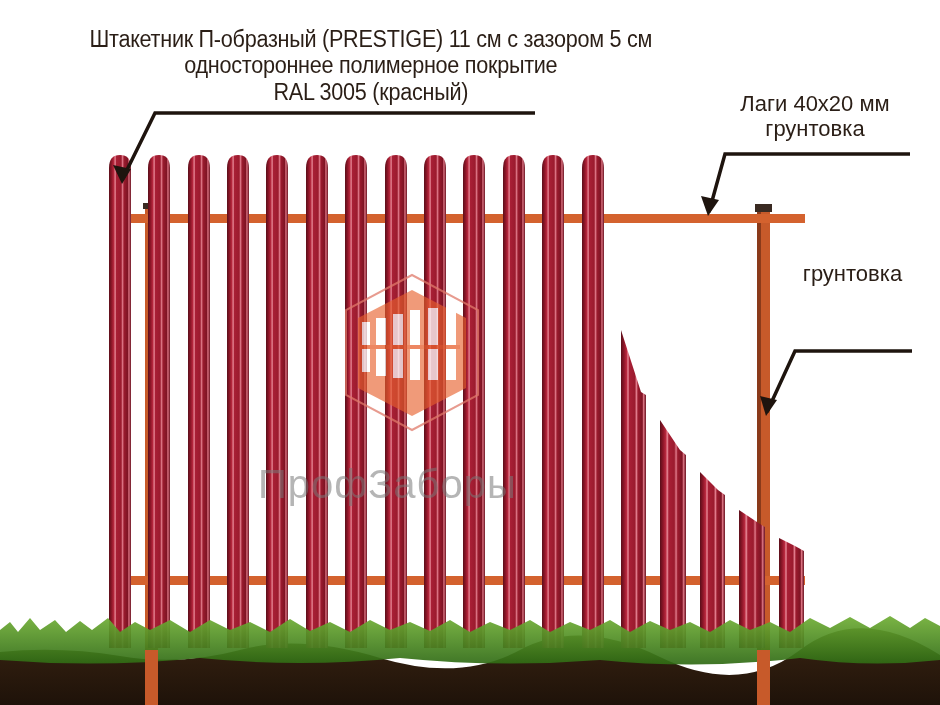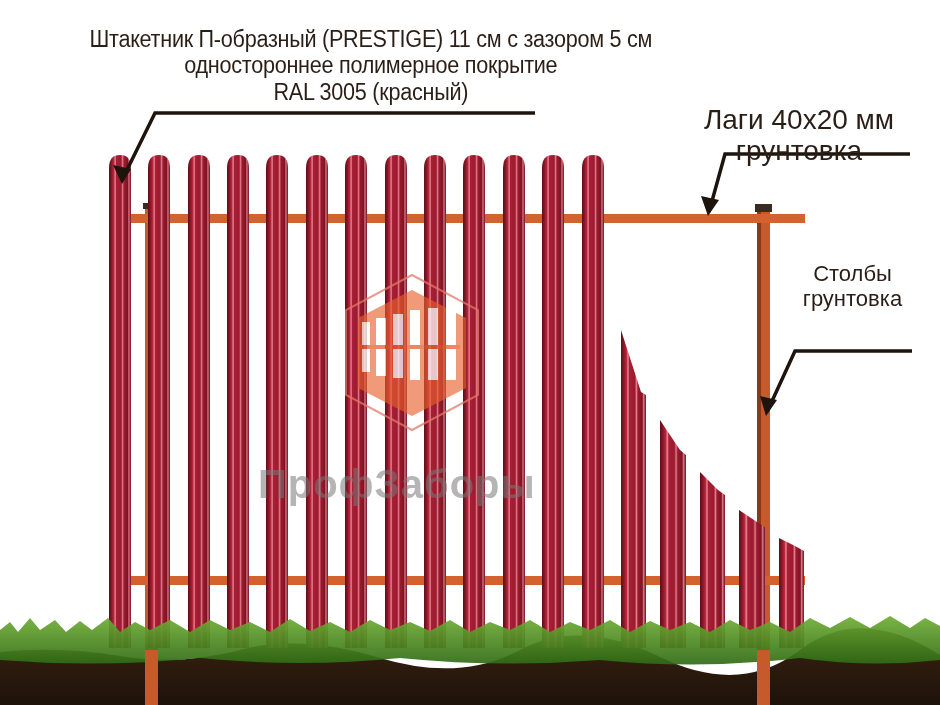--- a/index.html
+++ b/index.html
@@ -1,23 +1,23 @@
 <!DOCTYPE html>
 <html><head>
 <meta charset="utf-8">
 <style>
   html, body { margin: 0; padding: 0; background: #ffffff; }
   body { width: 940px; height: 705px; position: relative; overflow: hidden;
          font-family: "Liberation Sans", sans-serif; }
   .label { position: absolute; color: #2a1e16; text-align: center; line-height: 1.12; }
   .label-main { left: 20px; top: 26px; width: 700px; font-size: 23.5px; letter-spacing: -0.3px; transform: scaleX(0.92); transform-origin: 360px 0; }
-  .label-lagi { left: 684px; top: 92px; width: 230px; font-size: 28px; margin-top: 12px; }
+  .label-lagi { left: 700px; top: 92px; width: 230px; font-size: 22px; }
   .label-posts { left: 770px; top: 262px; width: 165px; font-size: 22px; }
   svg { position: absolute; left: 0; top: 0; }
-  .watermark { position: absolute; left: 258px; top: 462px; font-size: 40px; font-weight: bold;
+  .watermark { position: absolute; left: 258px; top: 462px; font-size: 40px; font-weight: normal;
                color: rgba(120,120,120,0.55); letter-spacing: 1px; }
 </style>
 </head>
 <body>
 
 <svg width="940" height="705" viewBox="0 0 940 705">
   <defs>
     <linearGradient id="pk" x1="0" x2="1" y1="0" y2="0">
       <stop offset="0" stop-color="#5a0f1a"></stop>
       <stop offset="0.12" stop-color="#8e1628"></stop>
@@ -118,17 +118,16 @@
   <div>одностороннее полимерное покрытие</div>
   <div>RAL 3005 (красный)</div>
 </div>
 
 <div class="label label-lagi">
   <div>Лаги 40x20 мм</div>
   <div>грунтовка</div>
 </div>
 
 <div class="label label-posts">
-  <div>Столбы</div>
   <div>грунтовка</div>
 </div>
 
 <div class="watermark">ПрофЗаборы</div>
 
 </body></html>

